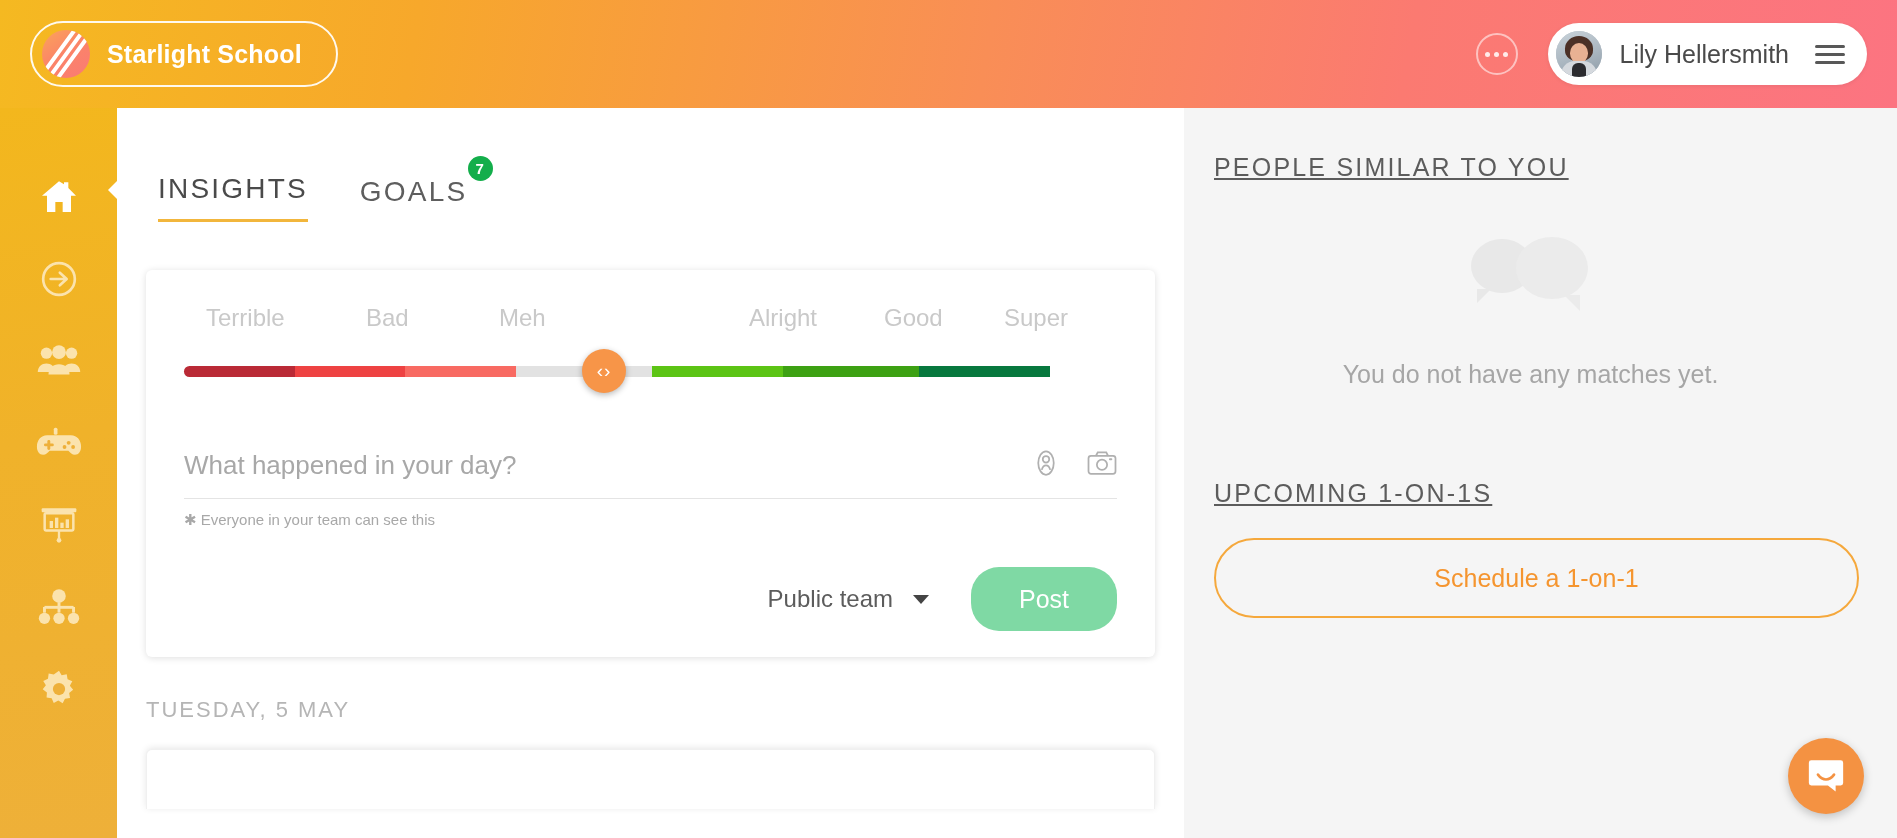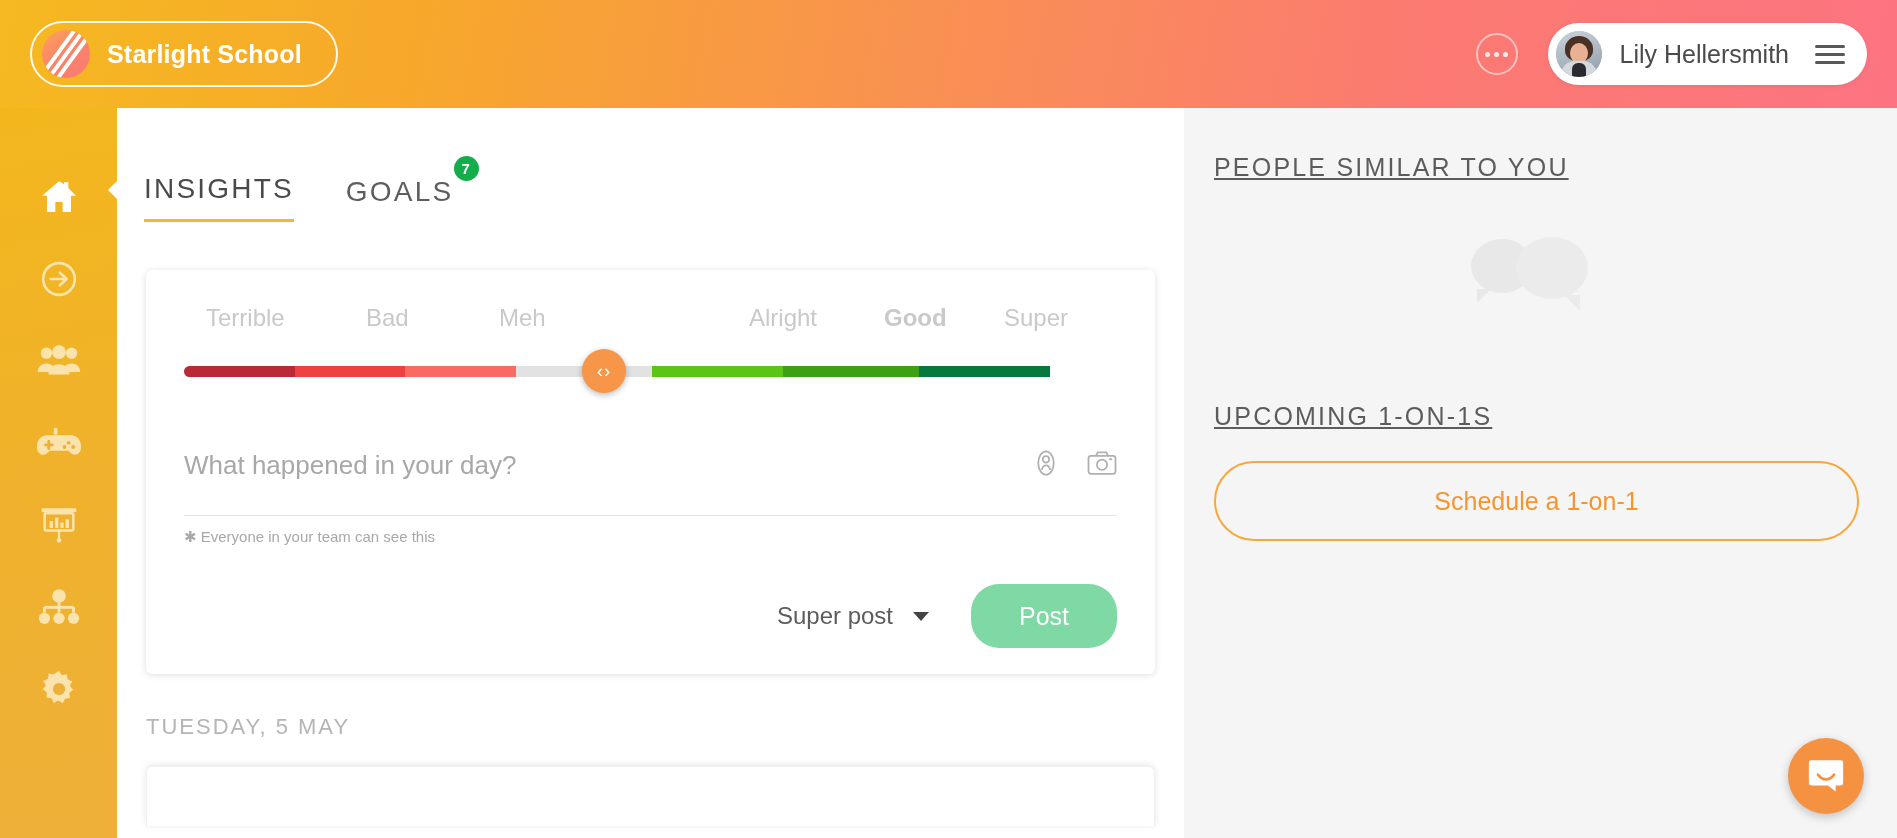--- a/index.html
+++ b/index.html
@@ -129,21 +129,21 @@
 
   
   .main {
     position: absolute; top: 108px; left: 117px;
     width: 1067px; height: 730px;
     background: #ffffff;
     overflow: hidden;
   }
   .tabs {
     display: flex; align-items: flex-end;
-    padding: 65px 0 0 27px;
+    padding: 65px 0 0 41px;
   }
   .tab {
     font-size: 28px;
     letter-spacing: 2.2px;
     color: #5e5e5e;
     padding-bottom: 14px;
     margin-right: 52px;
     cursor: pointer;
     position: relative;
   }
@@ -178,21 +178,21 @@
     color: #c9c9c9;
     padding: 0 2px 16px 2px;
     position: relative;
     height: 48px;
   }
   .mood-labels span { position: absolute; white-space: nowrap; }
   .ml0 { left: 22px; }
   .ml1 { left: 182px; }
   .ml2 { left: 315px; text-align: center; }
   .ml3 { left: 565px; }
-  .ml4 { left: 700px; font-weight: bold; }
+  .ml4 { left: 700px; }
   .ml5 { left: 820px; }
 
   .mood-track {
     position: relative;
     height: 18px;
     margin-top: 10px;
     display: flex;
     align-items: center;
   }
   .seg { height: 11px; }
@@ -210,21 +210,21 @@
     color: #ffffff;
     font-size: 19px;
     letter-spacing: 1px;
     cursor: pointer;
   }
 
   .compose {
     margin-top: 68px;
     display: flex; align-items: center;
     border-bottom: 1px solid #e4e4e4;
-    padding-bottom: 33px;
+    padding-bottom: 16px;
   }
   .compose-input {
     flex: 1;
     font-size: 26px;
     color: #a8a8a8;
     border: none; outline: none;
     font-family: "Liberation Sans", sans-serif;
     background: transparent;
   }
   .compose-input::placeholder { color: #a8a8a8; }
@@ -526,39 +526,40 @@
             <rect x="17.6" y="6.2" width="2.6" height="1.6" rx="0.6" fill="#b0b0b0" stroke="none"></rect>
           </svg>
         </span>
       </div>
     </div>
 
     <div class="privacy-note">✱ Everyone in your team can see this</div>
 
     <div class="post-actions">
       <div class="visibility">
-        <span>Super post</span>
+        <span>Public team</span>
         <span class="caret"></span>
       </div>
       <button class="post-btn">Post</button>
     </div>
   </div>
 
   <div class="date-heading">TUESDAY, 5 MAY</div>
   <div class="feed-card"></div>
 </div>
 
 <div class="rightpanel">
   <div class="panel-title">PEOPLE SIMILAR TO YOU</div>
 
   <div class="empty-state">
     <div class="bubbles">
       <div class="bubble b1"></div>
       <div class="bubble b2"></div>
     </div>
+    <div class="empty-text">You do not have any matches yet.</div>
   </div>
 
   <div class="panel-title second">UPCOMING 1-ON-1S</div>
   <button class="schedule-btn">Schedule a 1-on-1</button>
 </div>
 
 <div class="intercom">
   <svg width="42" height="42" viewBox="0 0 24 24">
     <path d="M3.6 3h16.8a1.4 1.4 0 0 1 1.4 1.4v11.6a1.4 1.4 0 0 1-1.4 1.4h-2.9v3.4l-4.4-3.4H3.6A1.4 1.4 0 0 1 2.2 16V4.4A1.4 1.4 0 0 1 3.6 3z" fill="#ffffff"></path>
     <path d="M7.4 11.2c1.4 1.9 2.9 2.8 4.6 2.8s3.2-0.9 4.6-2.8" fill="none" stroke="#f49242" stroke-width="1.5" stroke-linecap="round"></path>

